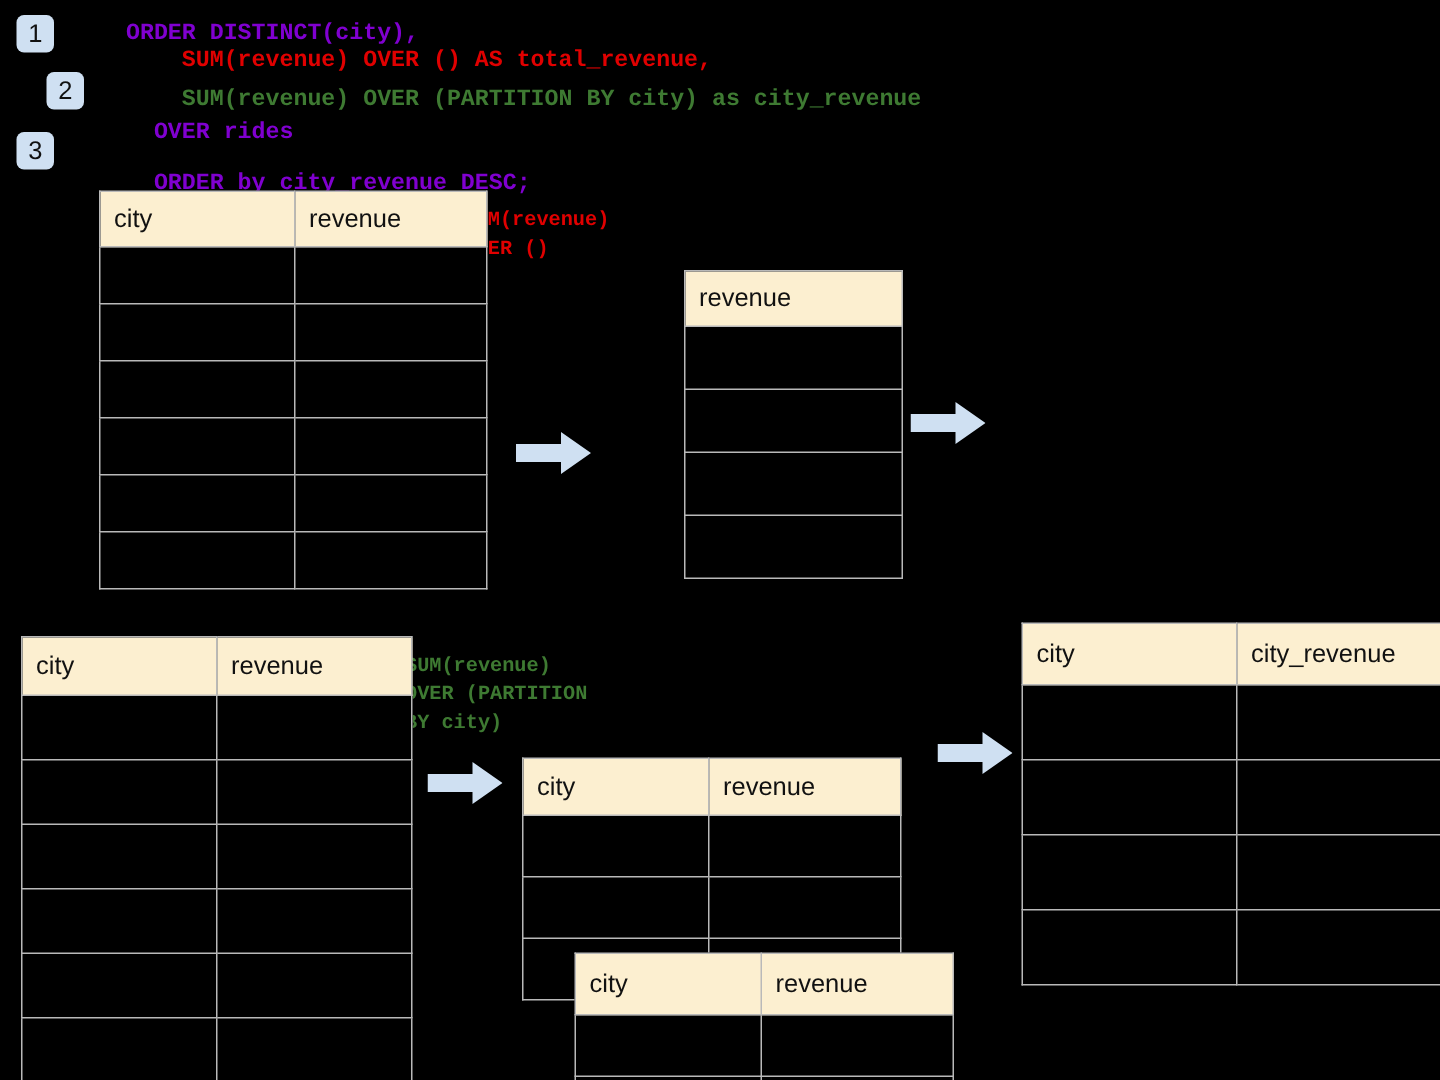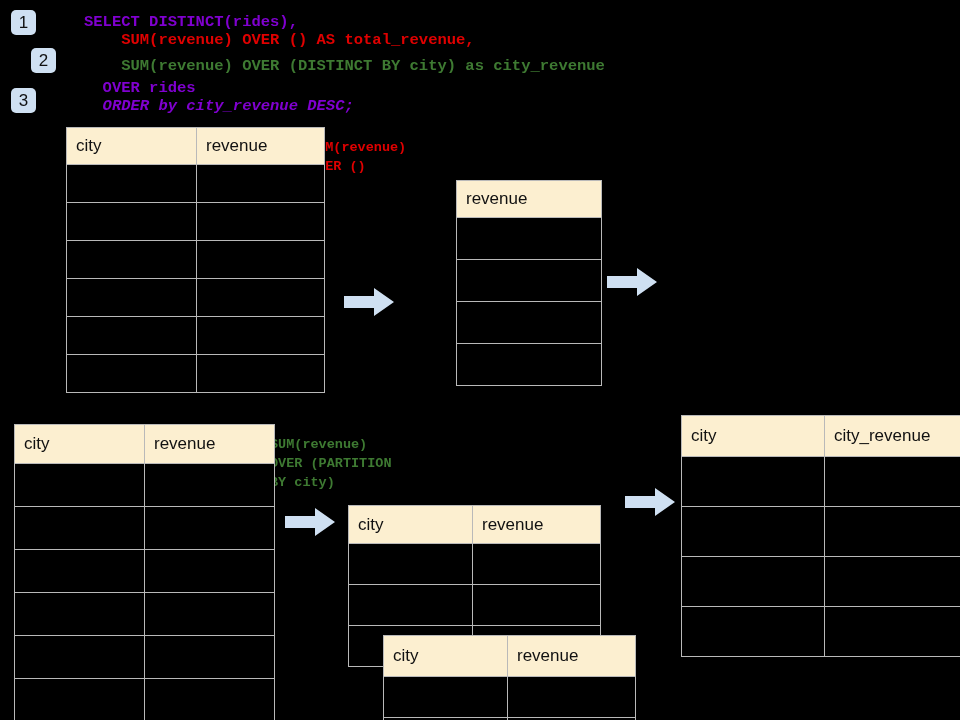--- a/index.html
+++ b/index.html
@@ -93,25 +93,25 @@
 </style>
 </head>
 <body>
 
 <div id="stage">
 
   <div class="badge" style="left:11px; top:10px;">1</div>
   <div class="badge" style="left:31px; top:48px;">2</div>
   <div class="badge" style="left:11px; top:88px;">3</div>
 
-  <div class="code c-purple" style="left:84px; top:12px;">SELECT DISTINCT(rides),</div>
+  <div class="code c-purple" style="left:84px; top:12px;">ORDER DISTINCT(city),</div>
   <div class="code c-red" style="left:84px; top:30px;">    SUM(revenue) OVER () AS total_revenue,</div>
-  <div class="code c-green" style="left:84px; top:56px;">    SUM(revenue) OVER (DISTINCT BY city) as city_revenue</div>
+  <div class="code c-green" style="left:84px; top:56px;">    SUM(revenue) OVER (PARTITION BY city) as city_revenue</div>
   <div class="code c-purple" style="left:84px; top:78px;">  OVER rides</div>
-  <div class="code c-purple" style="left:84px; top:96px;font-style:italic;">  ORDER by city_revenue DESC;</div>
+  <div class="code c-purple" style="left:84px; top:112px;">  ORDER by city_revenue DESC;</div>
 
   <div class="note c-red" style="left:309px; top:138px;">SUM(revenue)
 OVER ()</div>
   <div class="note c-green" style="left:270px; top:435px;">SUM(revenue)
 OVER (PARTITION
 BY city)</div>
 
   <table class="tbl" style="left:66px; top:127px; width:238px;">
     <tbody>
         <tr>

